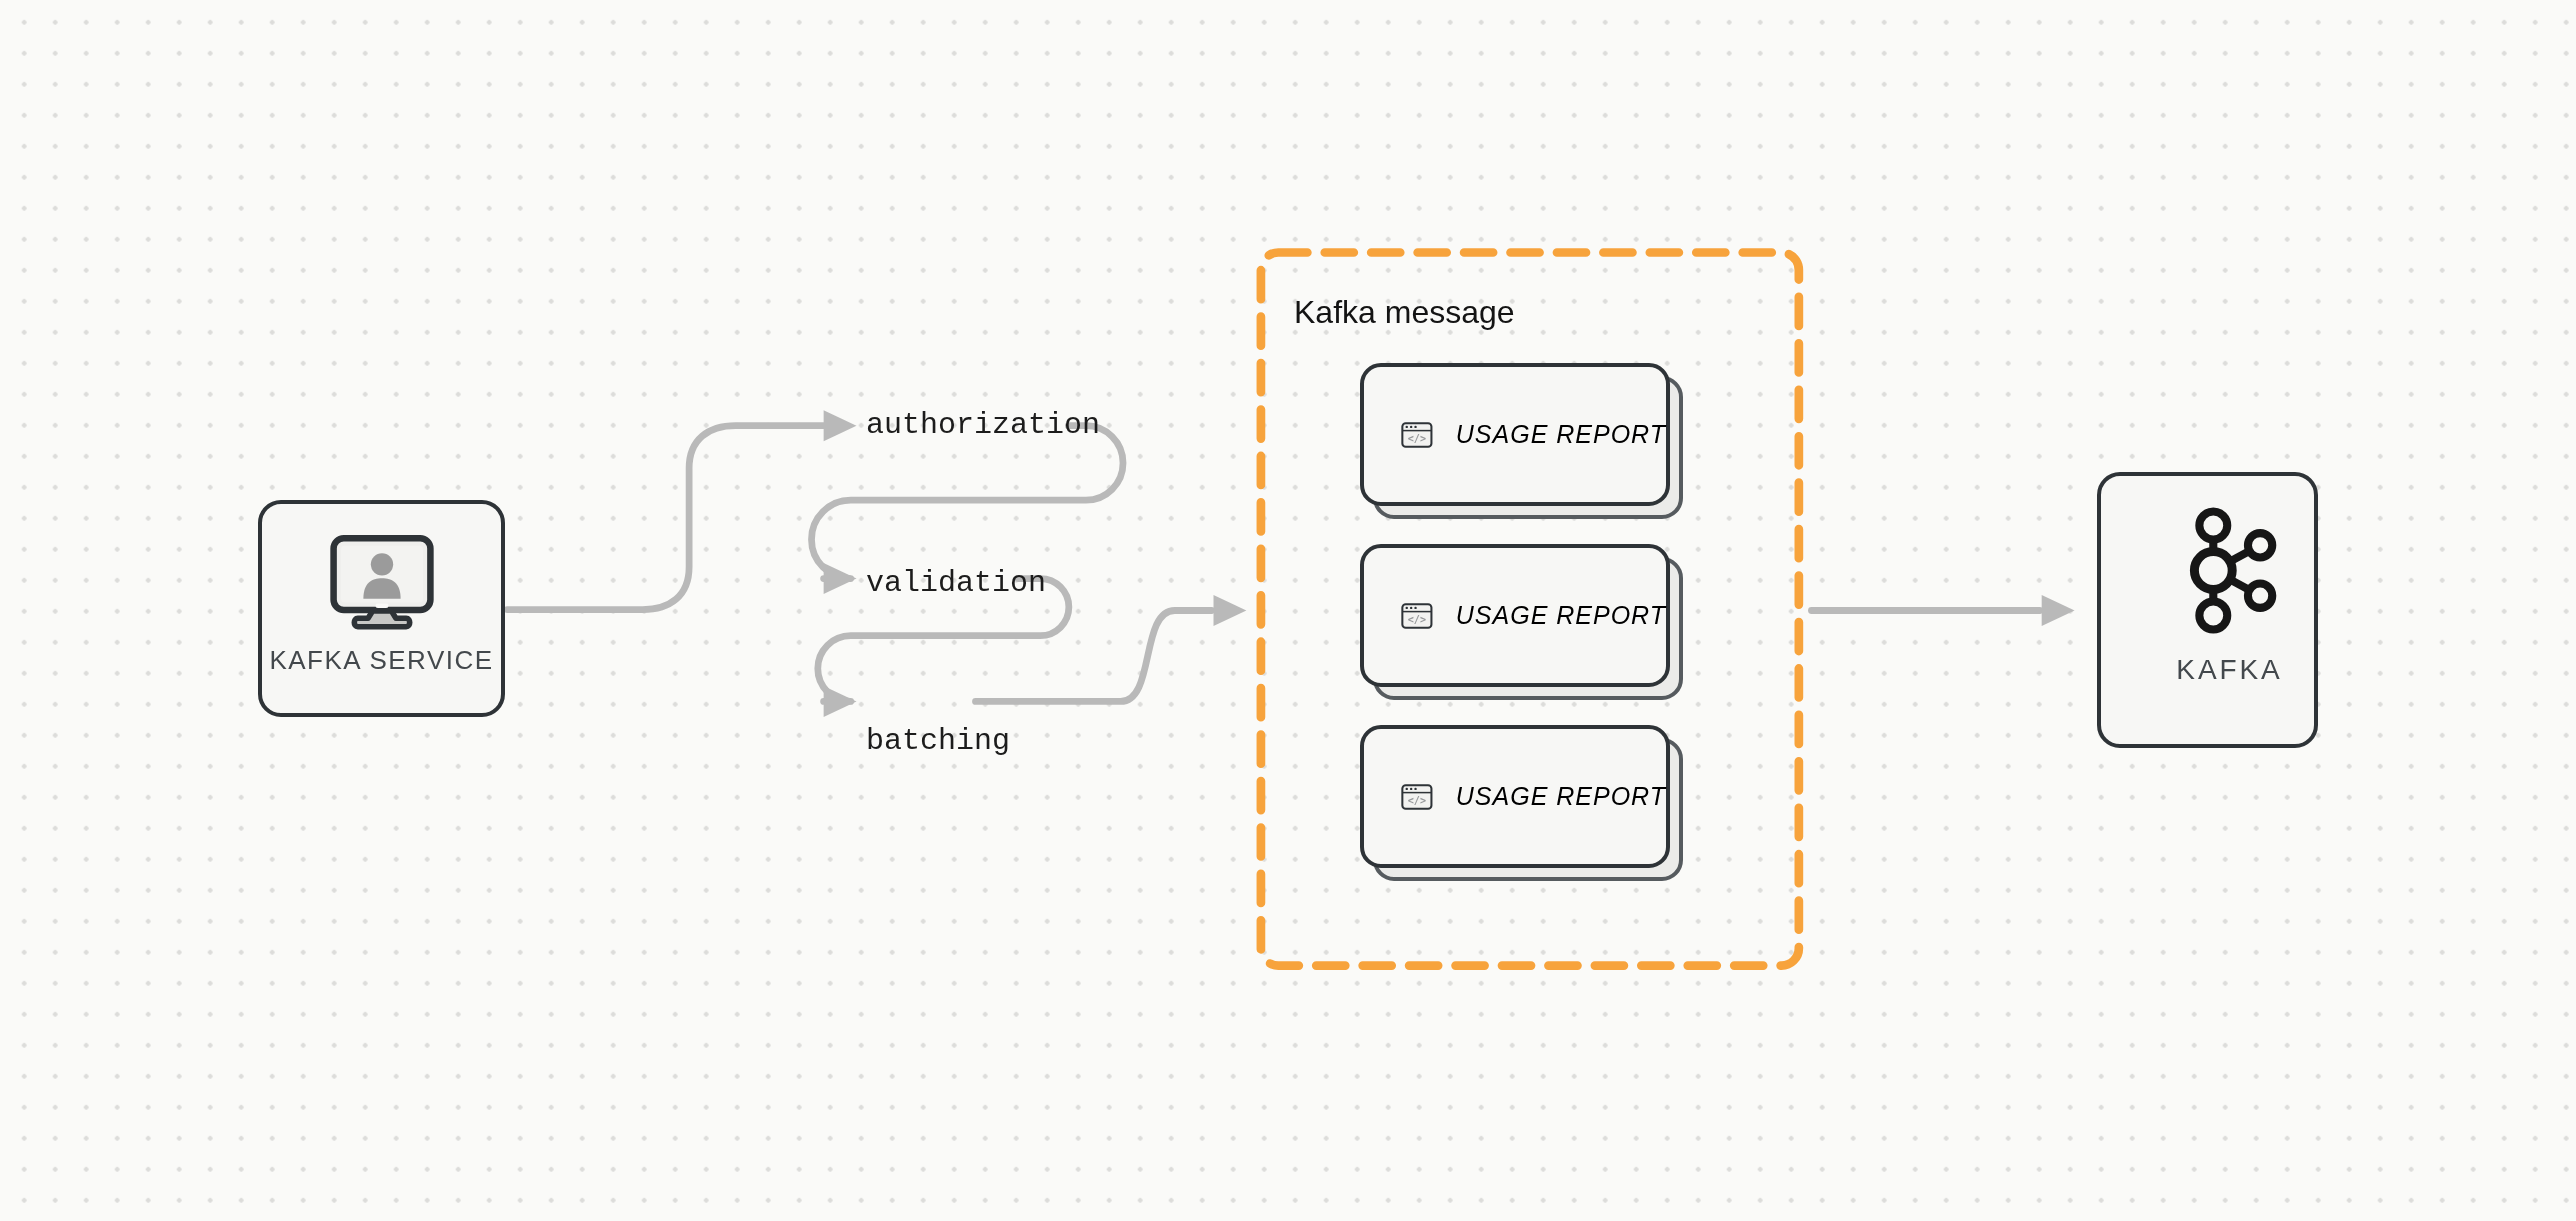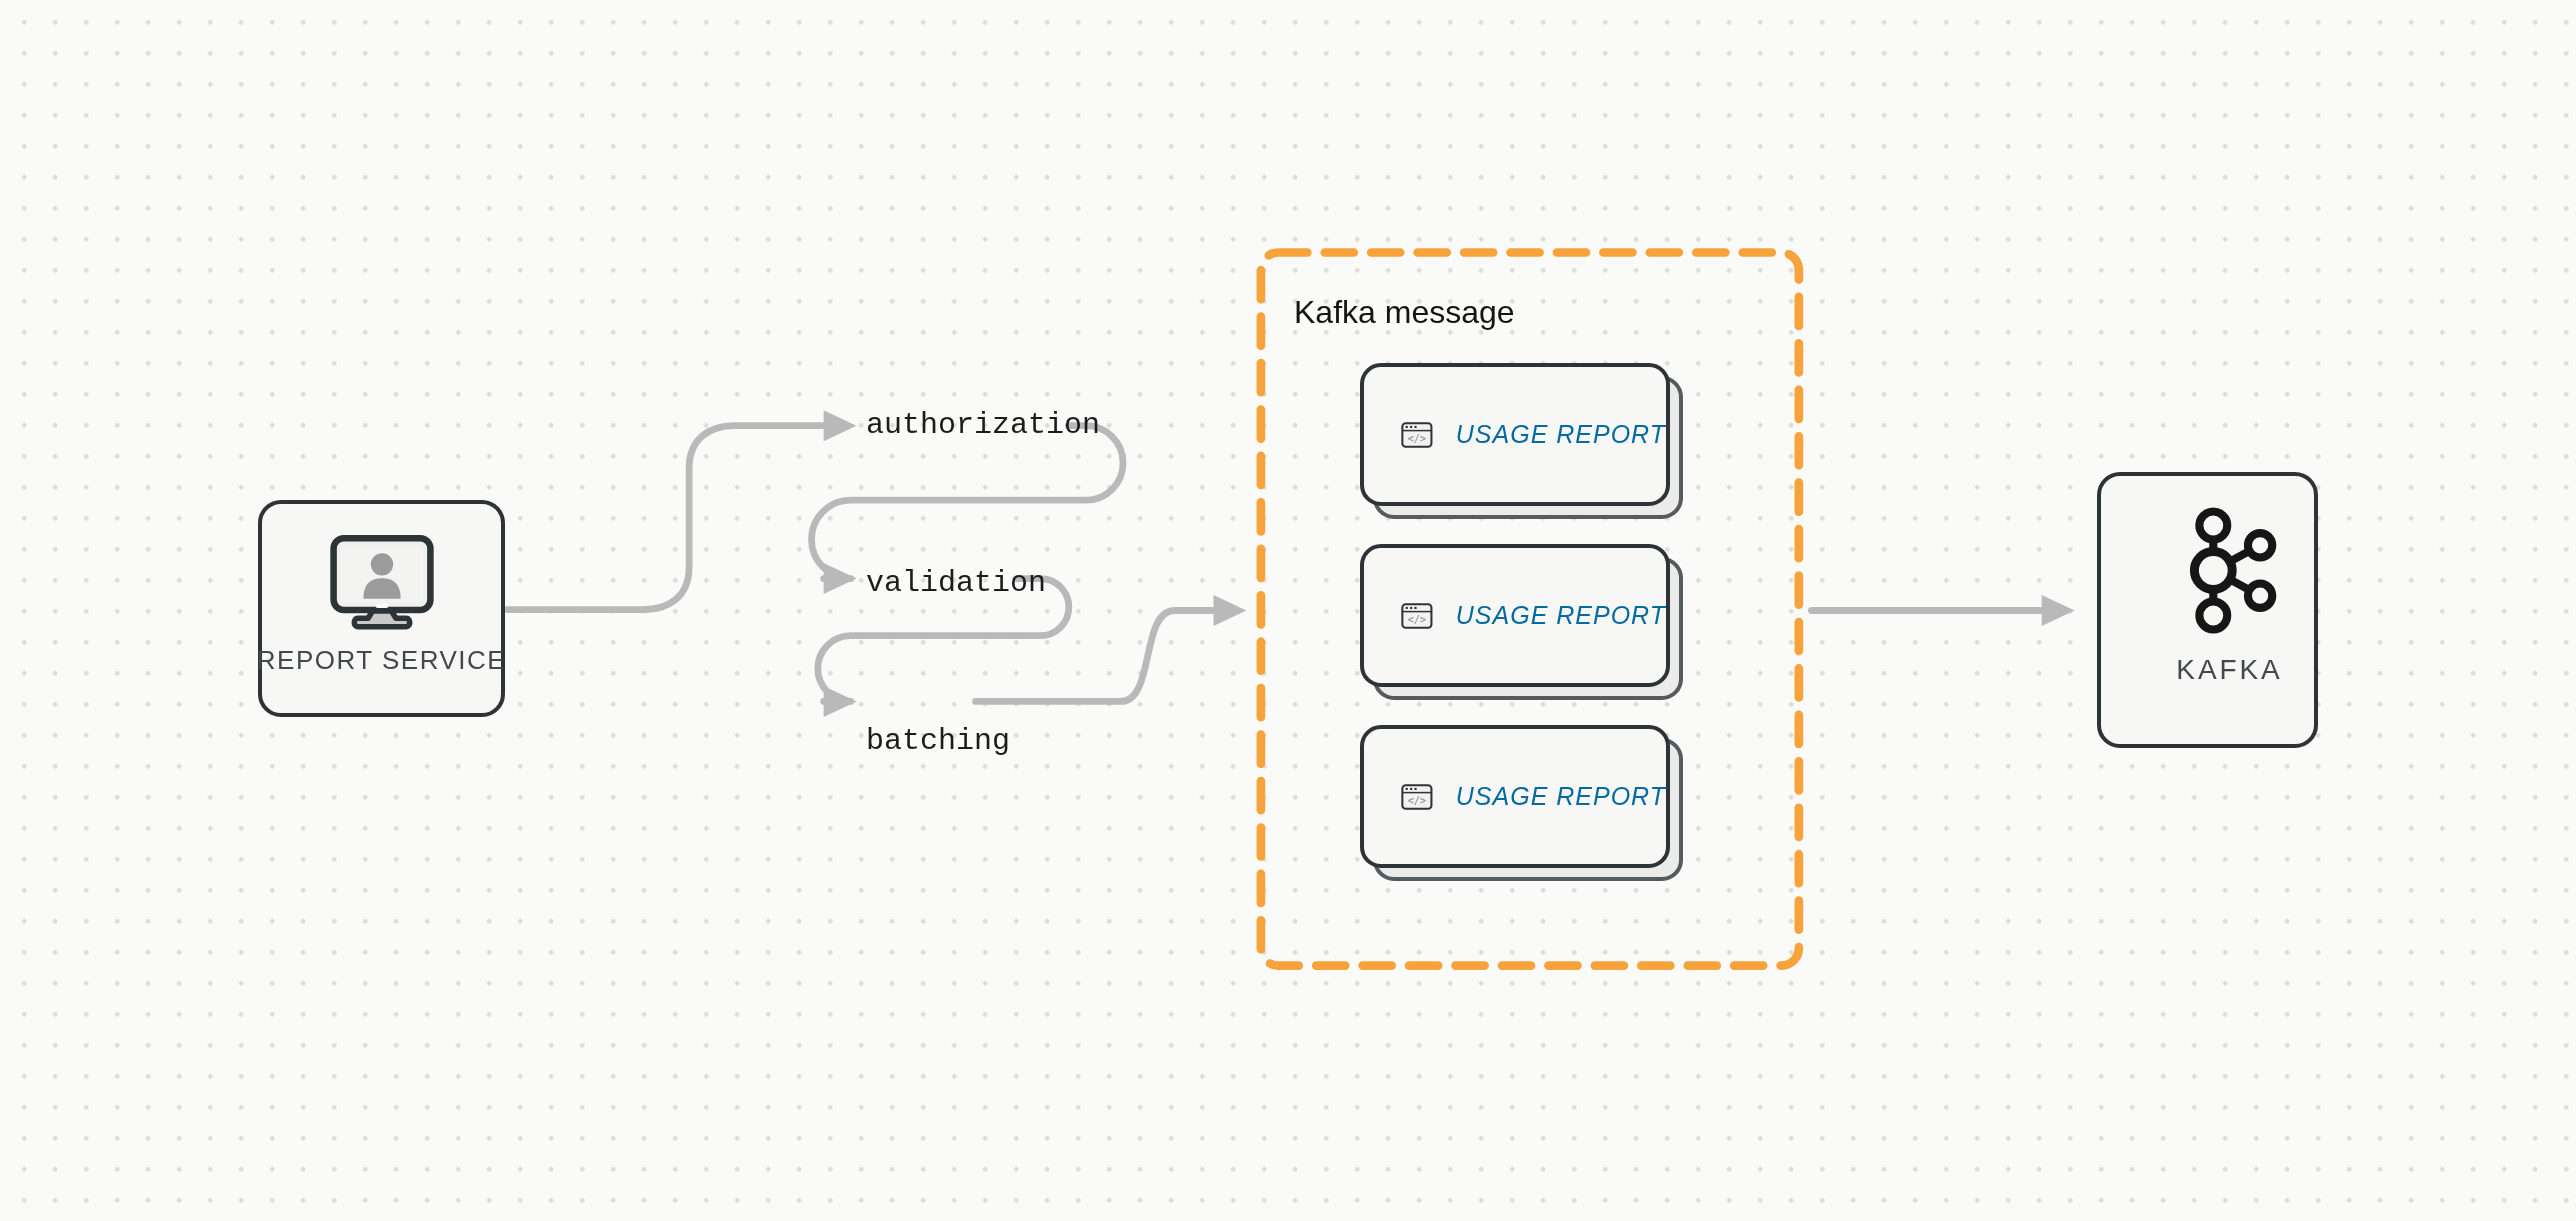--- a/index.html
+++ b/index.html
@@ -107,21 +107,21 @@
     border-radius: 21px;
     display: flex;
     align-items: center;
     padding-left: 37px;
     gap: 23px;
   }
   .card-label {
     font-size: 25px;
     font-style: italic;
     letter-spacing: 1px;
-    color: #0369a1;
+    color: #000000;
     white-space: nowrap;
   }
 </style>
 </head>
 <body>
 
 <div class="canvas">
 
   <svg class="layer-svg" viewBox="0 0 2662 1262">
     <g fill="none" stroke="#B9B9B9" stroke-width="7" stroke-linecap="round" stroke-linejoin="round">
@@ -143,21 +143,21 @@
 
   <div class="node node-usage-service">
     <svg width="108" height="98" viewBox="0 0 116 104">
       <rect x="6" y="5" width="104" height="77" rx="11" fill="#EFEFED" stroke="#2E3337" stroke-width="7"></rect>
       <rect x="14" y="13" width="88" height="61" rx="4" fill="#F3F3F1"></rect>
       <circle cx="58" cy="33" r="12" fill="#9B9B9B"></circle>
       <path d="M 38 70 C 38 53 47 48 58 48 C 69 48 78 53 78 70 Z" fill="#9B9B9B"></path>
       <rect x="51" y="75" width="14" height="5" rx="2.5" fill="#FAFAF8"></rect>
       <path d="M 48 83 L 68 83 L 73 91 L 84 91 C 89 91 89 100 84 100 L 32 100 C 27 100 27 91 32 91 L 43 91 Z" fill="#C8C8C6" stroke="#2E3337" stroke-width="6" stroke-linejoin="round"></path>
     </svg>
-    <div class="node-label">REPORT SERVICE</div>
+    <div class="node-label">KAFKA SERVICE</div>
   </div>
 
   <div class="step-label step-authorization">authorization</div>
   <div class="step-label step-validation">validation</div>
   <div class="step-label step-batching">batching</div>
 
   <div class="group-title">Kafka message</div>
 
   <div class="card card-1">
     <div class="shadow"></div>

